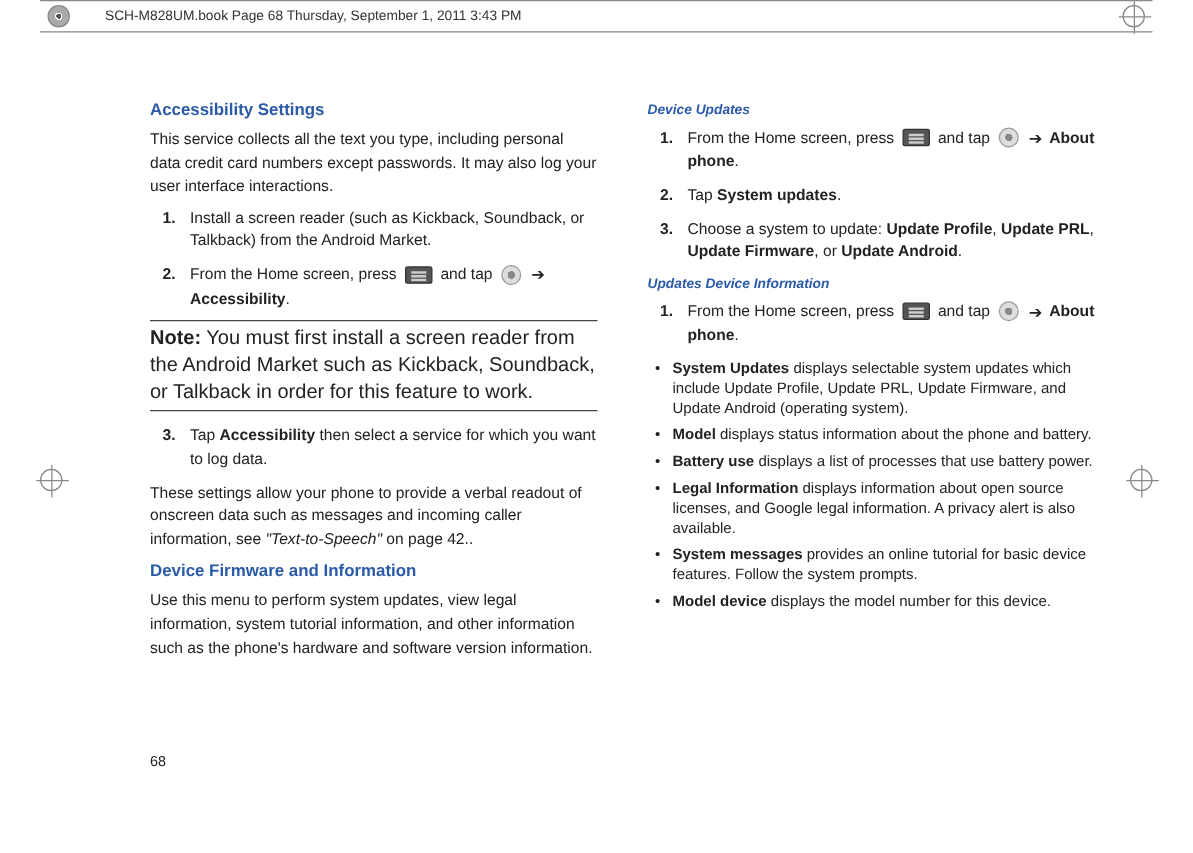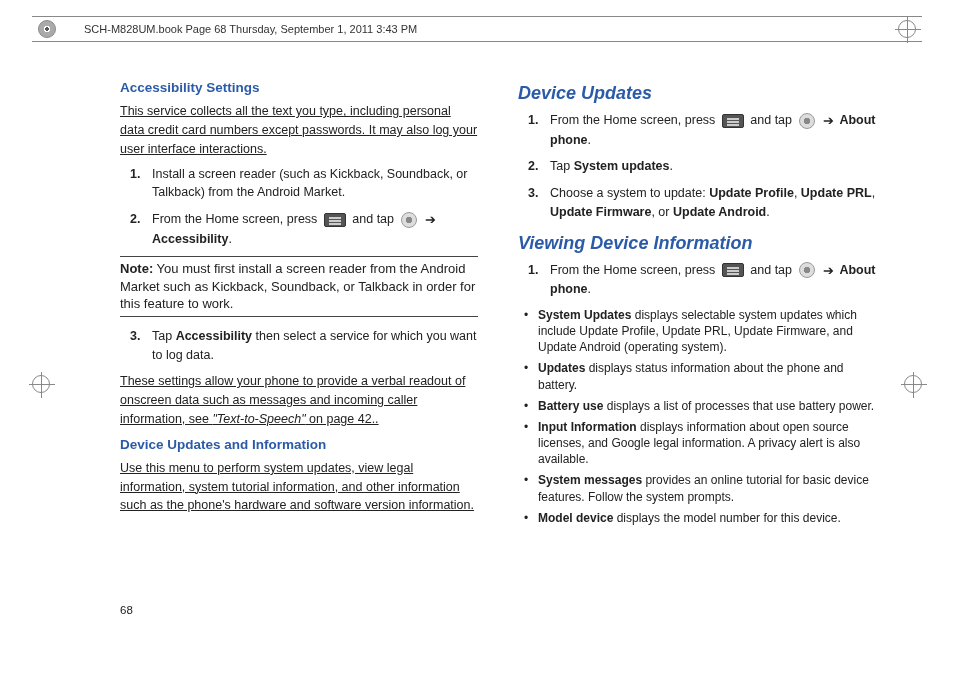--- a/index.html
+++ b/index.html
@@ -6,21 +6,21 @@
   body {
     width: 954px;
     height: 682px;
     background: #fff;
     font-family: Arial, Helvetica, sans-serif;
     position: relative;
     color: #222;
   }
   .top-bar {
     position: absolute;
-    top: 16px; left: 32px; right: 32px;
+    top: 0; left: 32px; right: 32px;
     height: 26px;
     border-top: 1px solid #888;
     border-bottom: 1px solid #888;
     display: flex;
     align-items: center;
     justify-content: space-between;
     padding: 0 6px;
   }
   .top-bar .header-text {
     font-size: 11px;
@@ -55,35 +55,35 @@
     display: flex;
     gap: 40px;
   }
   .col { flex: 1; font-size: 12.5px; line-height: 1.5; color: #222;}
   .h-blue {
     color: #2b5ba8;
     font-weight: bold;
     font-size: 13.5px;
     margin-bottom: 4px;
   }
-  .h-blue.small { font-size: 18px; font-style: italic; margin-top:2px;}
-  .para { margin-bottom: 6px; text-decoration: underline; }
+  .h-blue.small { font-size: 11px; font-style: italic; margin-top:2px;}
+  .para { margin-bottom: 6px; }
   .ol { margin: 4px 0 8px 10px; }
   .ol .li { display:flex; margin-bottom:8px; }
   .ol .num { font-weight:bold; width:22px; flex:none;}
   .ol .body { flex:1; }
   .ul { margin: 2px 0 6px 6px; }
   .ul .li { display:flex; margin-bottom:5px; font-size:12px; line-height:1.35;}
   .ul .dot { width:14px; flex:none; }
   .note {
     border-top:1px solid #444;
     border-bottom:1px solid #444;
     padding:3px 0;
     margin:6px 0 10px;
-    font-size:13px;
+    font-size:16px;
     line-height:1.35;
   }
   .note .nlabel{font-weight:bold;}
   b{font-weight:bold;}
   i{font-style:italic;}
   .icon-box{
     display:inline-block;
     width:22px;height:14px;
     background:#555;
     border:1px solid #333;
@@ -154,21 +154,21 @@
       <div class="li">
         <span class="num">3.</span>
         <span class="body">
           <span>Tap </span><b>Accessibility</b><span> then select a service for which you want to log data.</span>
         </span>
       </div>
     </div>
     <div class="para">
       <span>These settings allow your phone to provide a verbal readout of onscreen data such as messages and incoming caller information, see </span><i>"Text-to-Speech"</i><span> on page 42..</span>
     </div>
-    <div class="h-blue">Device Updates and Information</div>
+    <div class="h-blue">Device Firmware and Information</div>
     <div class="para">Use this menu to perform system updates, view legal information, system tutorial information, and other information such as the phone's hardware and software version information.</div>
   </div>
 
   <div class="col">
     <div class="h-blue small">Device Updates</div>
     <div class="ol">
       <div class="li">
         <span class="num">1.</span>
         <span class="body">
           <span>From the Home screen, press</span>
@@ -185,50 +185,50 @@
           <span>Tap </span><b>System updates</b><span>.</span>
         </span>
       </div>
       <div class="li">
         <span class="num">3.</span>
         <span class="body">
           <span>Choose a system to update: </span><b>Update Profile</b><span>, </span><b>Update PRL</b><span>, </span><b>Update Firmware</b><span>, or </span><b>Update Android</b><span>.</span>
         </span>
       </div>
     </div>
-    <div class="h-blue small">Viewing Device Information</div>
+    <div class="h-blue small">Updates Device Information</div>
     <div class="ol">
       <div class="li">
         <span class="num">1.</span>
         <span class="body">
           <span>From the Home screen, press</span>
           <span class="icon-box"></span>
           <span>and tap</span>
           <span class="icon-gear"></span>
           <span class="arrow">➔</span>
           <b>About phone</b><span>.</span>
         </span>
       </div>
     </div>
     <div class="ul" id="bullet-container">
         <div class="li">
           <span class="dot">•</span>
           <span class="body"><b>System Updates</b> displays selectable system updates which include Update Profile, Update PRL, Update Firmware, and Update Android (operating system).</span>
         </div>
         <div class="li">
           <span class="dot">•</span>
-          <span class="body"><b>Updates</b> displays status information about the phone and battery.</span>
+          <span class="body"><b>Model</b> displays status information about the phone and battery.</span>
         </div>
         <div class="li">
           <span class="dot">•</span>
           <span class="body"><b>Battery use</b> displays a list of processes that use battery power.</span>
         </div>
         <div class="li">
           <span class="dot">•</span>
-          <span class="body"><b>Input Information</b> displays information about open source licenses, and Google legal information. A privacy alert is also available.</span>
+          <span class="body"><b>Legal Information</b> displays information about open source licenses, and Google legal information. A privacy alert is also available.</span>
         </div>
         <div class="li">
           <span class="dot">•</span>
           <span class="body"><b>System messages</b> provides an online tutorial for basic device features. Follow the system prompts.</span>
         </div>
         <div class="li">
           <span class="dot">•</span>
           <span class="body"><b>Model device</b> displays the model number for this device.</span>
         </div>
       </div>

